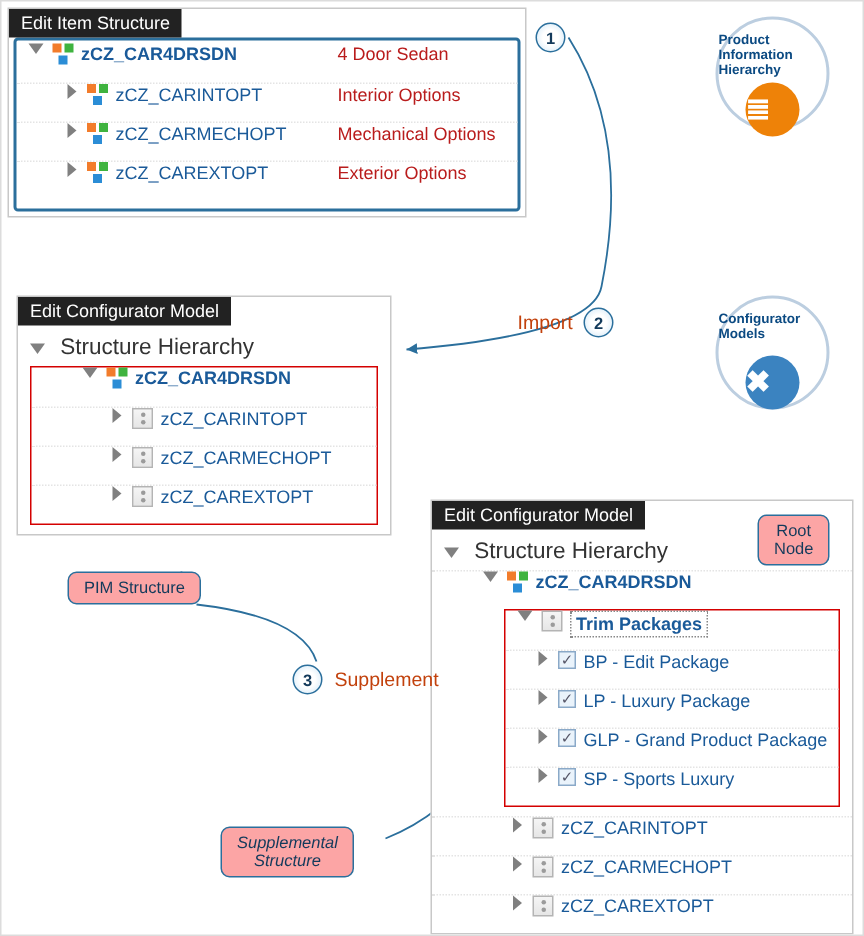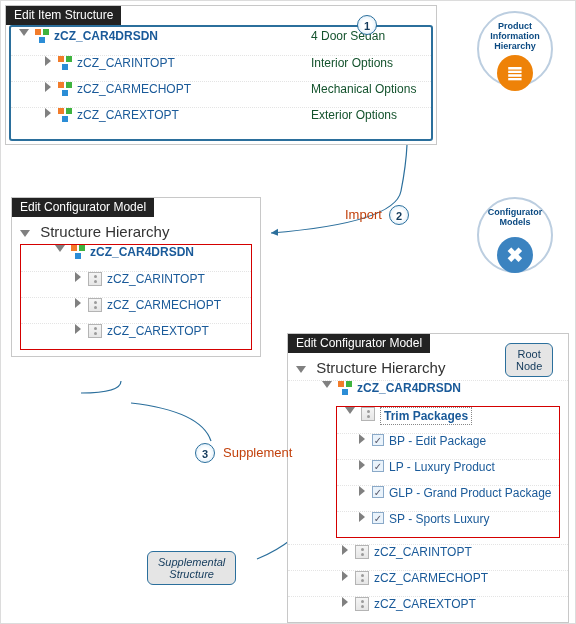--- a/index.html
+++ b/index.html
@@ -105,40 +105,40 @@
     width: 12px; height: 12px;
     border: 1px solid #8aa9c8;
     background: #eaf3fb;
     font-size: 10px;
     line-height: 11px;
     text-align: center;
     color: #556;
   }
   .lbl-link { color: var(--c-link); }
   .lbl-link b, .lbl-link.bold { font-weight: bold; }
-  .desc { color: #14532d; margin-left: auto; padding-left: 10px; width: 130px; }
+  .desc { color: #b91c1c; margin-left: auto; padding-left: 10px; width: 130px; }
   .indent1 { padding-left: 34px; }
   .indent2 { padding-left: 54px; }
   .title {
     font-size: 15px;
     padding: 6px 8px 4px;
     color: #333;
   }
-  #p1 { left: 4px; top: 4px; width: 432px; }
+  #p1 { left: 4px; top: 4px; width: 346px; }
   #p1 .tree { border: 2px solid var(--c-blue); border-radius: 3px; margin: 0 3px 3px; }
   #p2 { left: 10px; top: 196px; width: 250px; }
   #p2 .box { border: 1px solid var(--c-red); margin: 0 8px 6px 8px; }
   #p3 { left: 286px; top: 332px; width: 282px; }
   #p3 .box { border: 1px solid var(--c-red); margin: 0 8px 6px 48px; }
   .big-circle {
     position: absolute;
     width: 76px; height: 76px;
     border: 2px solid #bccee0;
     border-radius: 50%;
-    text-align: center;
+    text-align: left;
     font-size: 9px;
     color: #0b4a82;
     font-weight: bold;
     padding-top: 8px;
   }
   .big-circle .inner {
     width: 36px; height: 36px;
     border-radius: 50%;
     margin: 4px auto 0;
     color: #fff;
@@ -161,21 +161,21 @@
     line-height: 20px;
     font-weight: bold;
   }
   #s1 { left: 356px; top: 14px; }
   #s2 { left: 388px; top: 204px; }
   #s3 { left: 194px; top: 442px; }
   .callout {
     position: absolute;
     border: 1.5px solid var(--c-callout);
     border-radius: 6px;
-    background: #e5e5e5;
+    background: #fca5a5;
     color: #133a5b;
     font-size: 11px;
     padding: 4px 10px;
     text-align: center;
   }
   #co-pim { left: 44px; top: 380px; }
   #co-root { left: 504px; top: 342px; }
   #co-supp { left: 146px; top: 550px; font-style: italic; }
   .txt-abs { position: absolute; font-size: 13px; color: #c2410c; }
   #t-import { left: 344px; top: 206px; }
@@ -296,21 +296,21 @@
         <span class="lbl-link bold" style="border:1px dotted #888;padding:1px 3px;">Trim Packages</span>
       </div>
       <div class="row" style="padding-left:22px">
         <span class="arrow closed"></span>
         <span class="ic-check">✓</span>
         <span class="lbl-link">BP - Edit Package</span>
       </div>
       <div class="row" style="padding-left:22px">
         <span class="arrow closed"></span>
         <span class="ic-check">✓</span>
-        <span class="lbl-link">LP - Luxury Product</span>
+        <span class="lbl-link">LP - Luxury Package</span>
       </div>
       <div class="row" style="padding-left:22px">
         <span class="arrow closed"></span>
         <span class="ic-check">✓</span>
         <span class="lbl-link">GLP - Grand Product Package</span>
       </div>
       <div class="row" style="padding-left:22px">
         <span class="arrow closed"></span>
         <span class="ic-check">✓</span>
         <span class="lbl-link">SP - Sports Luxury</span>
@@ -345,18 +345,19 @@
     <div class="inner" style="margin-top:10px;">✖</div>
   </div>
 
   <div id="s1" class="step">1</div>
   <div id="s2" class="step">2</div>
   <div id="s3" class="step">3</div>
 
   <div id="t-import" class="txt-abs">Import</div>
   <div id="t-supp" class="txt-abs">Supplement</div>
 
+  <div id="co-pim" class="callout">PIM Structure</div>
   <div id="co-root" class="callout" style="white-space:pre;">Root
 Node</div>
   <div id="co-supp" class="callout" style="white-space:pre;">Supplemental
 Structure</div>
 
 </div>
 
 </body></html>

